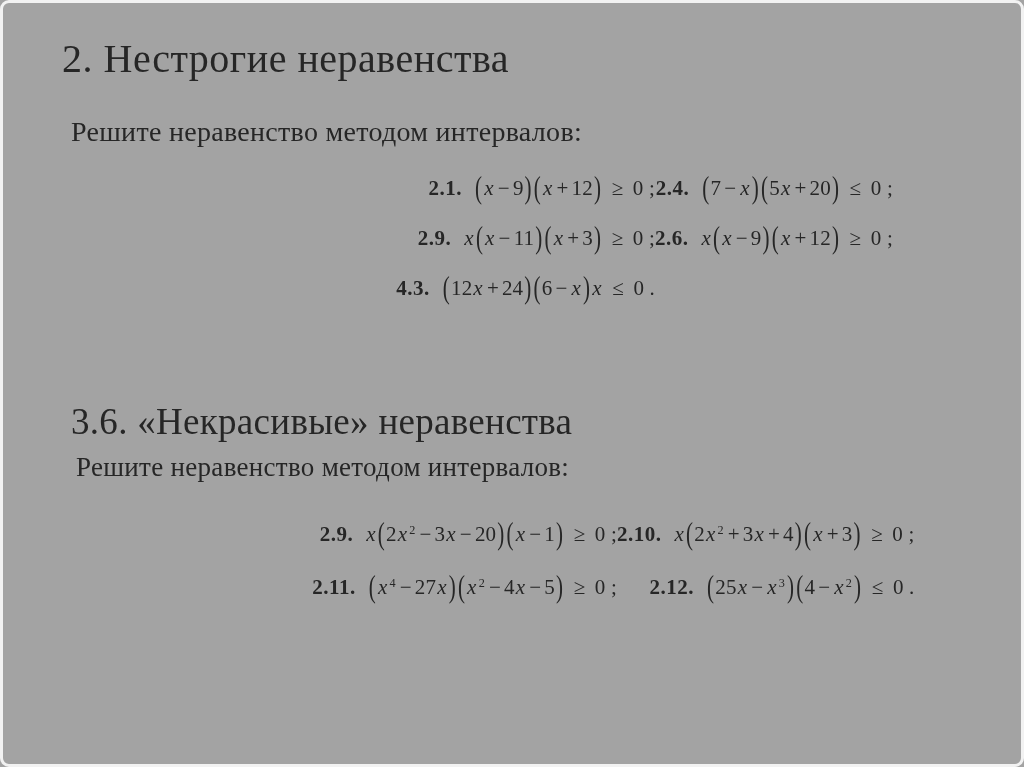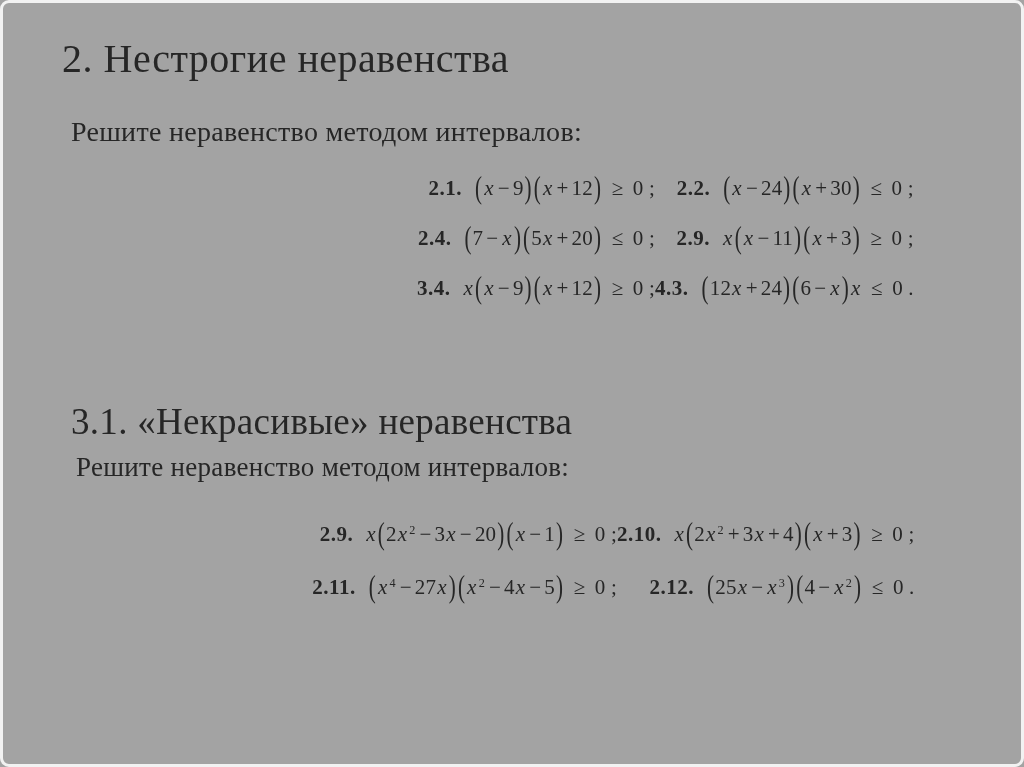--- a/index.html
+++ b/index.html
@@ -54,28 +54,27 @@
 
 <div class="page">
   <div class="frame"></div>
 
   <h1 class="title">2. Нестрогие неравенства</h1>
 
   <p class="instr instr1">Решите неравенство методом интервалов:</p>
 
   <div class="grid grid1" id="grid1">
       <div class="problem"><span class="num">2.1.</span><span class="expr"><span class="paren">(</span><span class="var">x</span><span class="op">−</span>9<span class="paren">)</span><span class="paren">(</span><span class="var">x</span><span class="op">+</span>12<span class="paren">)</span> <span class="rel">≥</span> 0 ;</span></div>
-      <div class="problem"><span class="num">2.2.</span><span class="expr"><span class="paren">(</span><span class="var">x</span><span class="op">−</span>24<span class="paren">)</span><span class="paren">(</span><span class="var">x</span><span class="op">+</span>30<span class="paren">)</span> <span class="rel">≤</span> 0 ;</span></div>
       <div class="problem"><span class="num">2.4.</span><span class="expr"><span class="paren">(</span>7<span class="op">−</span><span class="var">x</span><span class="paren">)</span><span class="paren">(</span>5<span class="var">x</span><span class="op">+</span>20<span class="paren">)</span> <span class="rel">≤</span> 0 ;</span></div>
       <div class="problem"><span class="num">2.9.</span><span class="expr"><span class="var">x</span><span class="paren">(</span><span class="var">x</span><span class="op">−</span>11<span class="paren">)</span><span class="paren">(</span><span class="var">x</span><span class="op">+</span>3<span class="paren">)</span> <span class="rel">≥</span> 0 ;</span></div>
-      <div class="problem"><span class="num">3.4.</span><span class="expr"><span class="var">x</span><span class="paren">(</span><span class="var">x</span><span class="op">−</span>9<span class="paren">)</span><span class="paren">(</span><span class="var">x</span><span class="op">+</span>12<span class="paren">)</span> <span class="rel">≥</span> 0 ;</span></div>
+      <div class="problem"><span class="num">2.6.</span><span class="expr"><span class="var">x</span><span class="paren">(</span><span class="var">x</span><span class="op">−</span>9<span class="paren">)</span><span class="paren">(</span><span class="var">x</span><span class="op">+</span>12<span class="paren">)</span> <span class="rel">≥</span> 0 ;</span></div>
       <div class="problem"><span class="num">4.3.</span><span class="expr"><span class="paren">(</span>12<span class="var">x</span><span class="op">+</span>24<span class="paren">)</span><span class="paren">(</span>6<span class="op">−</span><span class="var">x</span><span class="paren">)</span><span class="var">x</span> <span class="rel">≤</span> 0 .</span></div>
     </div>
 
-  <h2 class="sec2-title">3.1. «Некрасивые» неравенства</h2>
+  <h2 class="sec2-title">3.6. «Некрасивые» неравенства</h2>
 
   <p class="instr instr2">Решите неравенство методом интервалов:</p>
 
   <div class="grid grid2" id="grid2">
       <div class="problem"><span class="num">2.9.</span><span class="expr"><span class="var">x</span><span class="paren">(</span>2<span class="var">x</span><span class="sup">2</span><span class="op">−</span>3<span class="var">x</span><span class="op">−</span>20<span class="paren">)</span><span class="paren">(</span><span class="var">x</span><span class="op">−</span>1<span class="paren">)</span> <span class="rel">≥</span> 0 ;</span></div>
       <div class="problem"><span class="num">2.10.</span><span class="expr"><span class="var">x</span><span class="paren">(</span>2<span class="var">x</span><span class="sup">2</span><span class="op">+</span>3<span class="var">x</span><span class="op">+</span>4<span class="paren">)</span><span class="paren">(</span><span class="var">x</span><span class="op">+</span>3<span class="paren">)</span> <span class="rel">≥</span> 0 ;</span></div>
       <div class="problem"><span class="num">2.11.</span><span class="expr"><span class="paren">(</span><span class="var">x</span><span class="sup">4</span><span class="op">−</span>27<span class="var">x</span><span class="paren">)</span><span class="paren">(</span><span class="var">x</span><span class="sup">2</span><span class="op">−</span>4<span class="var">x</span><span class="op">−</span>5<span class="paren">)</span> <span class="rel">≥</span> 0 ;</span></div>
       <div class="problem"><span class="num">2.12.</span><span class="expr"><span class="paren">(</span>25<span class="var">x</span><span class="op">−</span><span class="var">x</span><span class="sup">3</span><span class="paren">)</span><span class="paren">(</span>4<span class="op">−</span><span class="var">x</span><span class="sup">2</span><span class="paren">)</span> <span class="rel">≤</span> 0 .</span></div>
     </div>
 </div>

